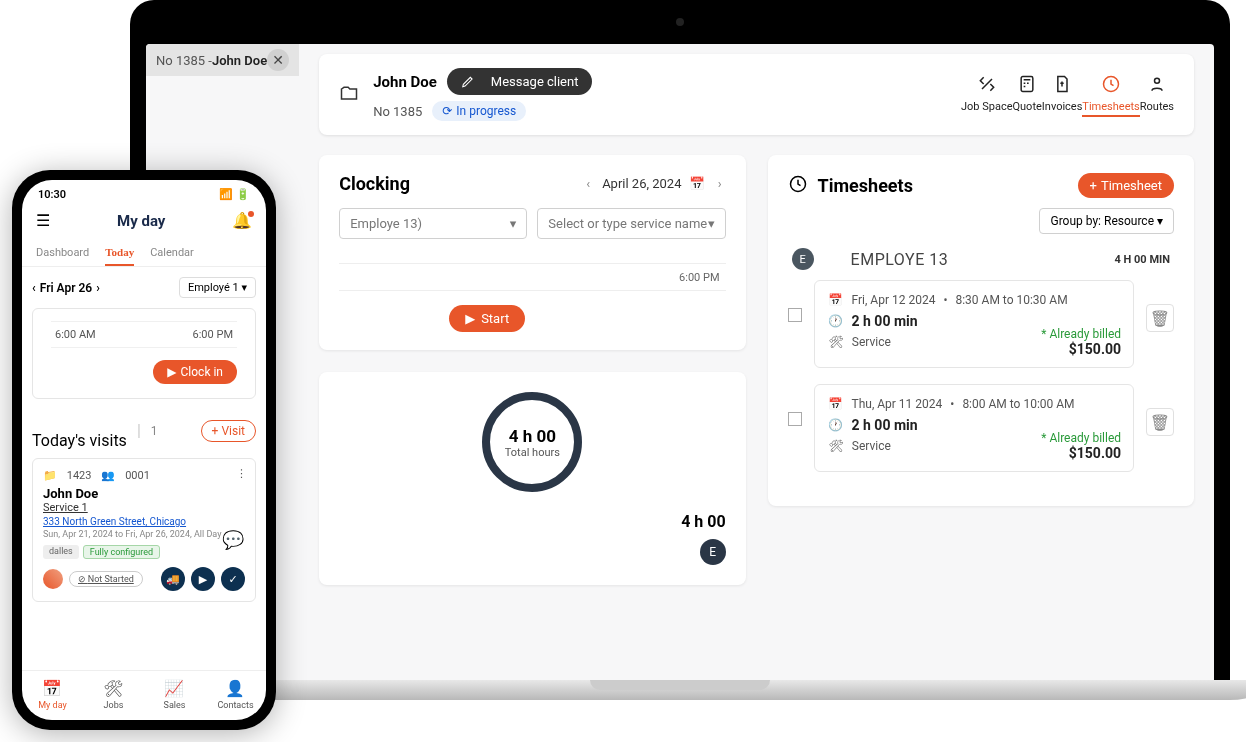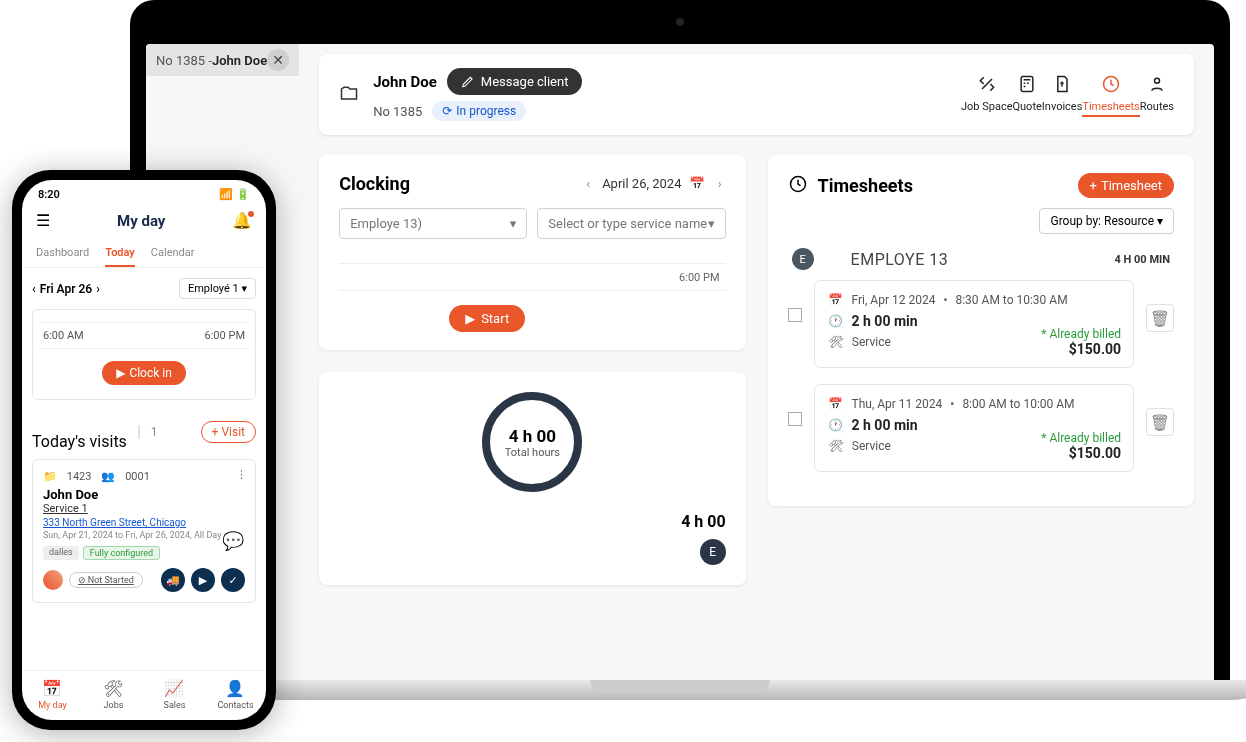--- a/index.html
+++ b/index.html
@@ -19,21 +19,21 @@
 .win-close { margin-left: auto; width: 22px; height: 22px; border-radius: 50%; background: #d0d0d0; display: flex; align-items: center; justify-content: center; font-size: 14px; color: #444; cursor: pointer; }
 
 .desk-body { flex: 1; padding: 10px 20px; overflow: hidden; }
 
 
 .hdr-card { background: #fff; border-radius: 8px; box-shadow: 0 1px 3px rgba(0,0,0,0.1); padding: 14px 20px; display: flex; align-items: center; gap: 14px; }
 .folder-icon { font-size: 26px; color: #333; }
 .hdr-info { display: flex; flex-direction: column; gap: 6px; }
 .hdr-row1 { display: flex; align-items: center; gap: 10px; }
 .hdr-name { font-weight: 700; font-size: 15px; }
-.msg-btn { background: #333; color: #fff; border-radius: 16px; padding: 6px 14px; font-size: 13px; display: flex; align-items: center; gap: 6px; cursor: pointer; }
+.msg-btn { background: #333; color: #fff; border-radius: 16px; padding: 6px 14px; font-size: 13px; display: flex; align-items: center; gap: 16px; cursor: pointer; }
 .hdr-row2 { display: flex; align-items: center; gap: 10px; font-size: 13px; color: #555; }
 .status-pill { background: #e8f0fb; color: #1557d0; border-radius: 14px; padding: 3px 10px; font-size: 12px; display: flex; align-items: center; gap: 4px; }
 .status-pill::before { content: "⟳"; color: #1557d0; }
 .nav-icons { margin-left: auto; display: flex; }
 .nav-item { display: flex; flex-direction: column; align-items: center; gap: 4px; font-size: 11px; color: #222; cursor: pointer; }
 .nav-item.active { color: #e8562a; border-bottom: 2px solid #e8562a; padding-bottom: 2px; }
 .nav-icon { font-size: 20px; width: 24px; height: 24px; display: flex; align-items: center; justify-content: center; }
 
 
 .desk-cols { display: flex; gap: 22px; margin-top: 20px; }
@@ -83,26 +83,26 @@
 
 .phone { position: absolute; left: 12px; top: 170px; width: 264px; height: 560px; background: #000; border-radius: 38px; padding: 10px; box-shadow: 0 4px 30px rgba(0,0,0,0.3); }
 .phone-screen { background: #fff; width: 100%; height: 100%; border-radius: 30px; overflow: hidden; display: flex; flex-direction: column; }
 .phone-status { display: flex; justify-content: space-between; padding: 8px 16px 4px; font-size: 11px; font-weight: 600; }
 .phone-top { display: flex; align-items: center; justify-content: space-between; padding: 6px 14px 10px; }
 .phone-title { font-weight: 700; font-size: 15px; color: #1a2a4a; }
 .bell { position: relative; font-size: 16px; }
 .bell::after { content: ""; position: absolute; top: 0; right: -2px; width: 6px; height: 6px; background: #e8562a; border-radius: 50%; }
 .phone-tabs { display: flex; gap: 16px; padding: 0 14px; border-bottom: 1px solid #eee; font-size: 11px; }
 .ptab { padding: 6px 0; color: #888; cursor: pointer; }
-.ptab.active { color: #e8562a; border-bottom: 2px solid #e8562a; font-weight: 600; }
+.ptab.active { color: #e8562a; border-bottom: 2px solid #e8562a; font-weight: 600; font-family: Liberation Serif, serif; }
 .phone-body { flex: 1; padding: 10px 10px; overflow: hidden; }
 .date-row { display: flex; align-items: center; justify-content: space-between; font-size: 12px; }
 .date-chip { font-weight: 600; display: flex; align-items: center; gap: 4px; }
 .emp-sel { border: 1px solid #ddd; border-radius: 4px; padding: 3px 8px; font-size: 11px; cursor: pointer; }
-.clock-box { border: 1px solid #e5e5e5; border-radius: 6px; padding: 12px 6px 14px; margin-top: 10px; text-align: center; }
+.clock-box { border: 1px solid #e5e5e5; border-radius: 6px; padding: 12px 18px 14px; margin-top: 10px; text-align: right; }
 .clock-times { display: flex; justify-content: space-between; font-size: 11px; color: #555; border-top: 1px solid #f0f0f0; border-bottom: 1px solid #f0f0f0; padding: 6px 4px; }
 .clockin-btn { background: #e8562a; color: #fff; border-radius: 14px; padding: 5px 14px; font-size: 12px; display: inline-flex; gap: 4px; margin-top: 12px; cursor: pointer; }
 .tv-head { display: flex; align-items: center; gap: 10px; margin-top: 12px; }
 .tv-title { font-weight: 400; font-size: 16px; margin-top: 20px; }
 .tv-count { color: #888; font-size: 12px; }
 .visit-btn { margin-left: auto; border: 1px solid #e8562a; color: #e8562a; border-radius: 14px; padding: 3px 10px; font-size: 12px; cursor: pointer; }
 .visit-card { border: 1px solid #e5e5e5; border-radius: 6px; padding: 10px; margin-top: 8px; position: relative; font-size: 11px; }
 .visit-top { display: flex; gap: 10px; color: #555; }
 .visit-name { font-weight: 700; font-size: 13px; margin-top: 4px; }
 .visit-svc { text-decoration: underline; color: #333; font-size: 11px; }
@@ -319,21 +319,21 @@
     </div>
   </div>
   <div class="laptop-base">
       <div class="laptop-notch"></div>
     </div>
 </div>
 
 <div class="phone">
   <div class="phone-screen">
     <div class="phone-status">
-      <span>8:20</span>
+      <span>10:30</span>
       <span>📶 🔋</span>
     </div>
     <div class="phone-top">
       <span style="cursor:pointer">☰</span>
       <span class="phone-title">My day</span>
       <span class="bell" style="cursor:pointer">🔔</span>
     </div>
     <div class="phone-tabs">
       <div class="ptab">Dashboard</div>
       <div class="ptab active">Today</div>

